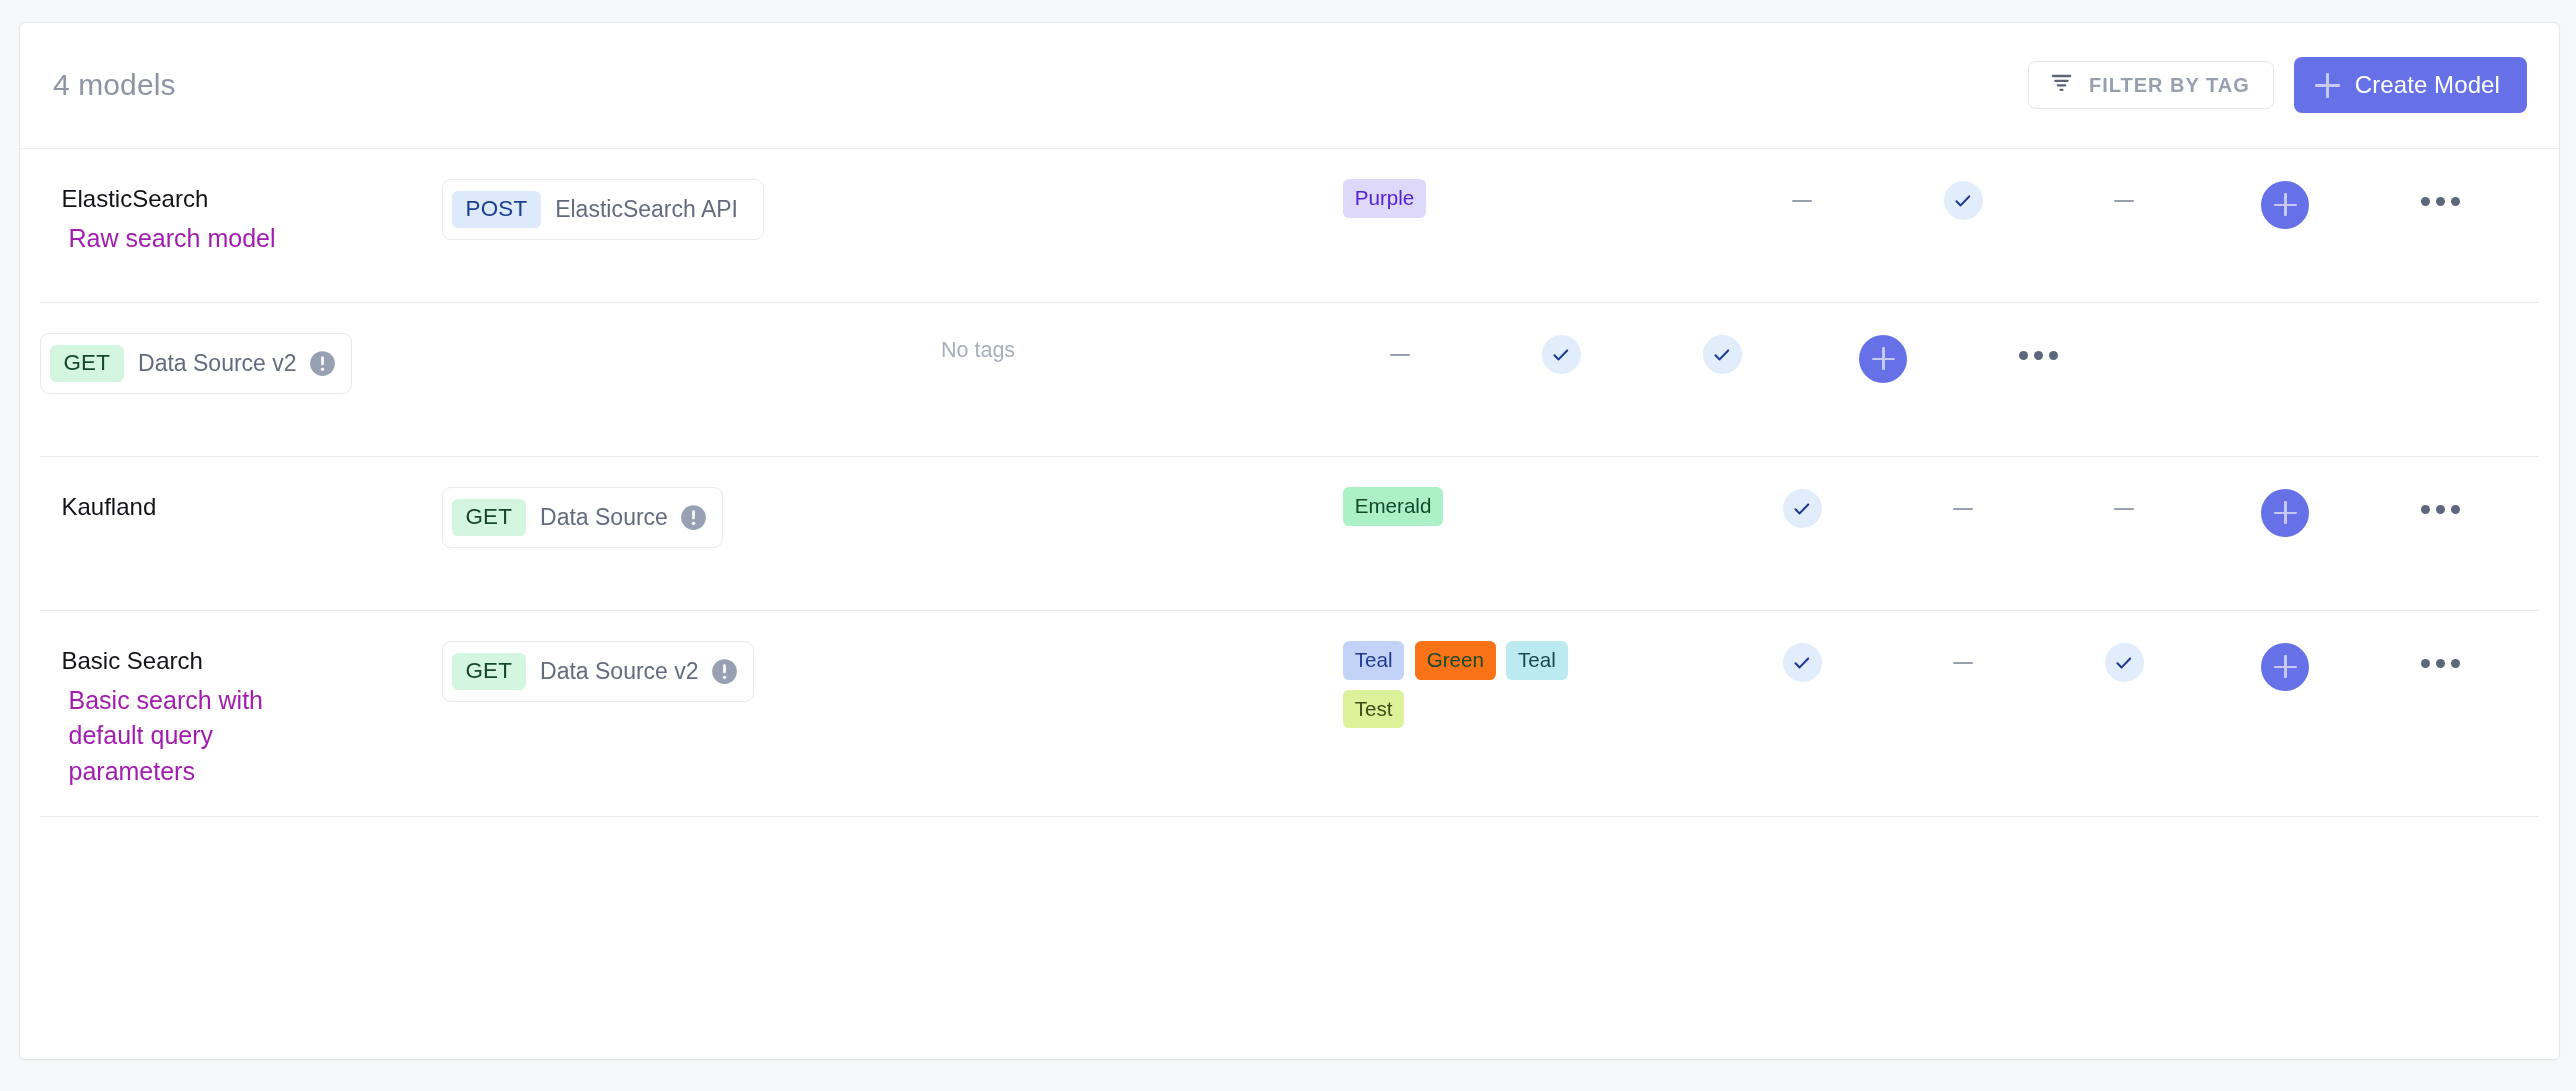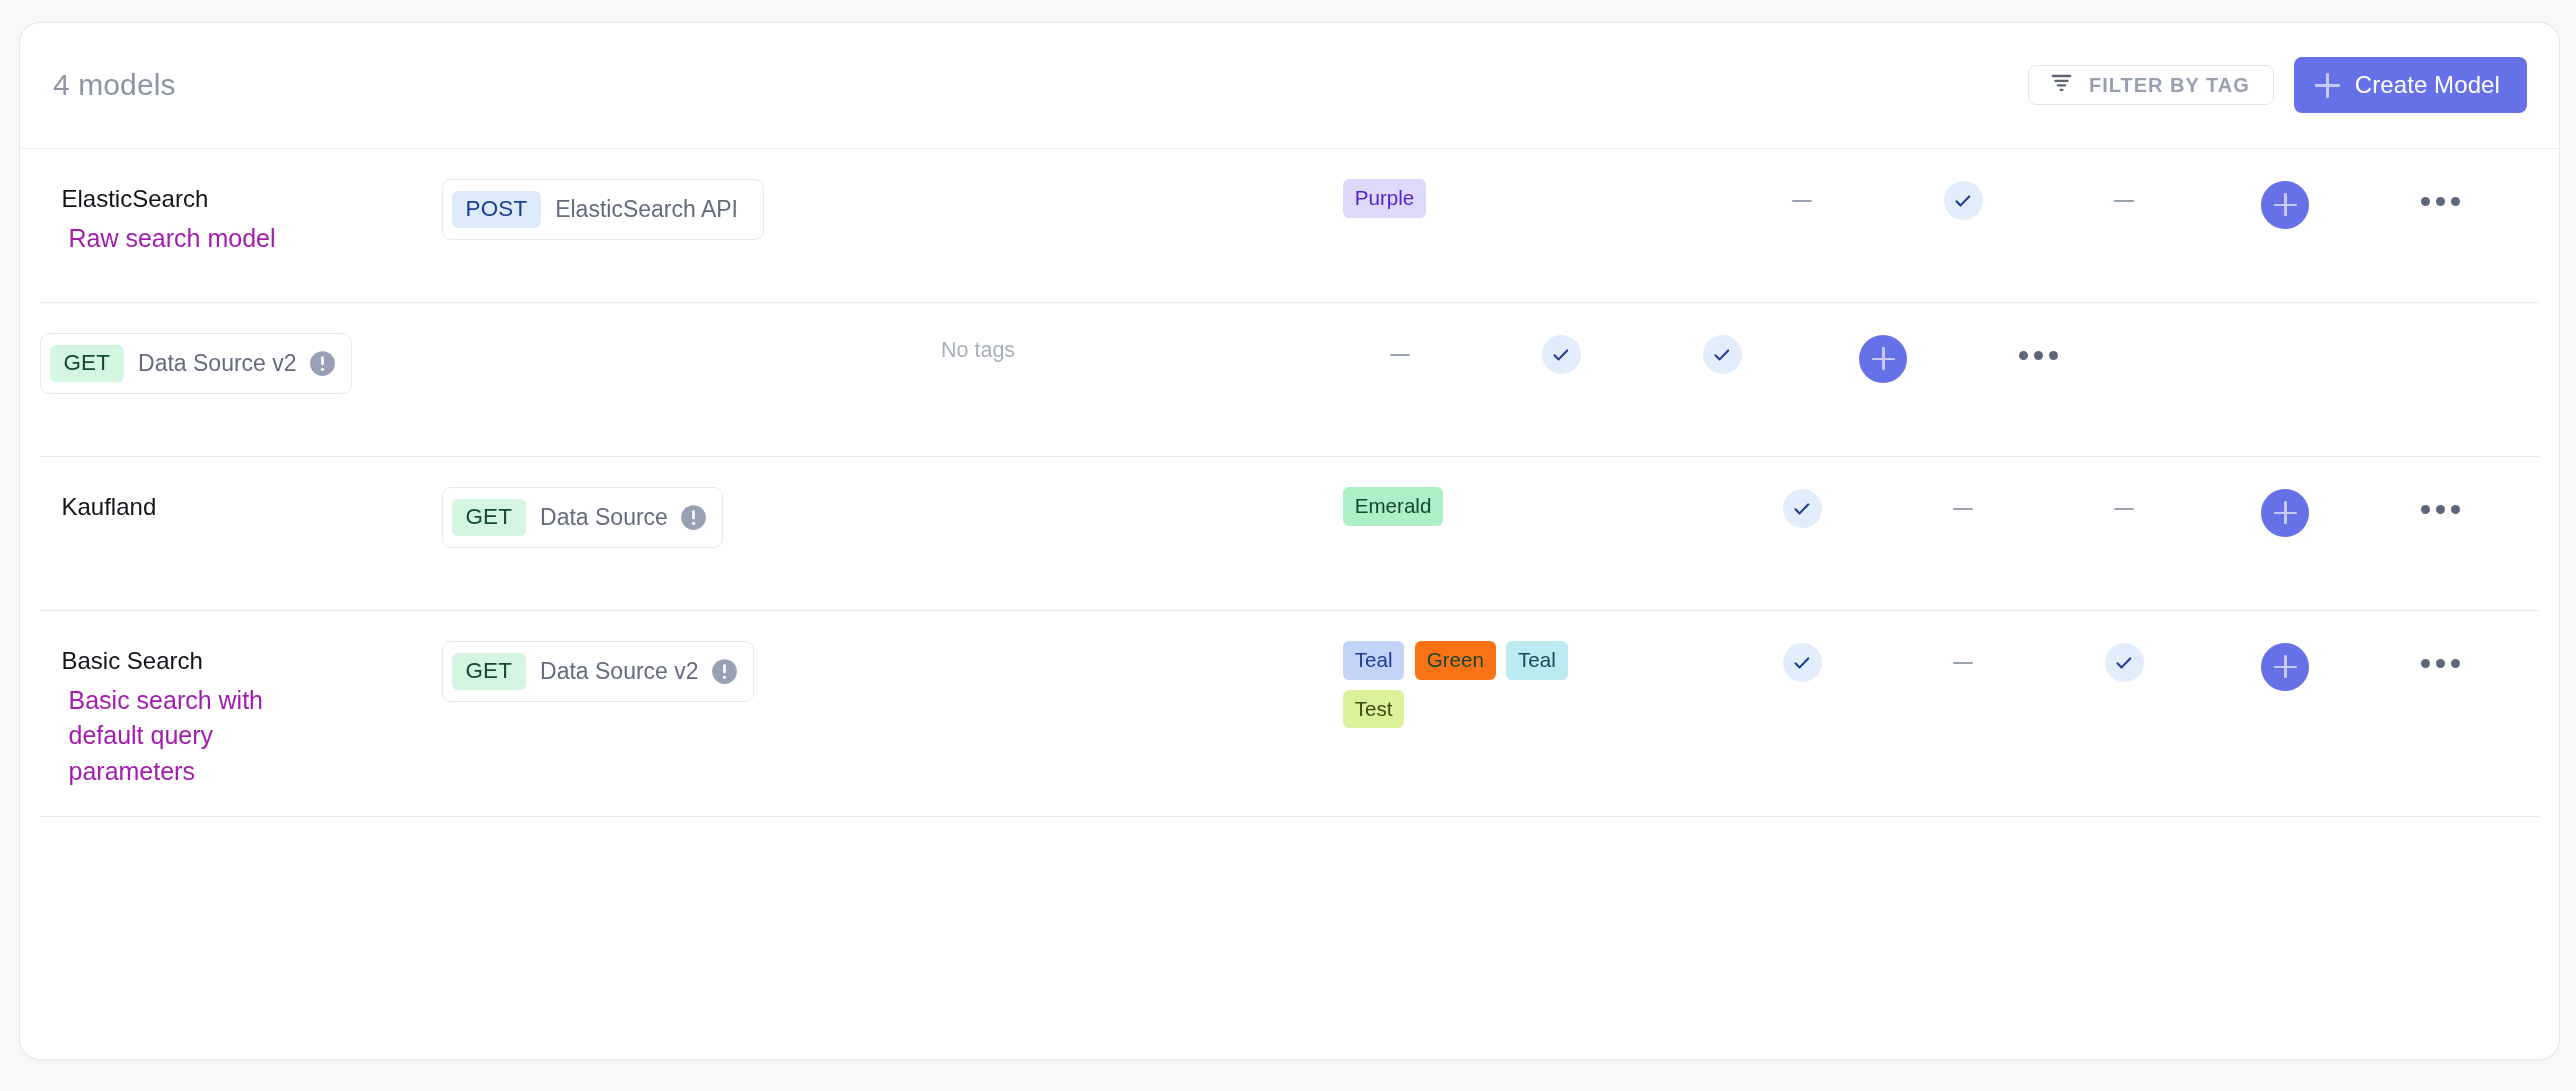--- a/index.html
+++ b/index.html
@@ -19,21 +19,21 @@
     background: #f7f8fa;
     padding: 21.5px 16px 0 19px;
   }
 
   .card {
     position: relative;
     width: 2541px;
     min-height: 1038px;
     background: #ffffff;
     border: 0.9px solid #e4e7ec;
-    border-radius: 21px;
+    border-radius: 6px;
     box-shadow: 0 0.9px 1.8px rgba(16,24,40,0.04);
     overflow: hidden;
   }
 
   
   .card-head {
     position: relative;
     height: 126px;
     border-bottom: 0.9px solid #eceef2;
     display: flex;
@@ -49,21 +49,21 @@
     letter-spacing: 0.1px;
     line-height: 1;
   }
 
   .head-actions { display: flex; align-items: center; gap: 20px; }
 
   .btn-filter {
     display: flex;
     align-items: center;
     gap: 16px;
-    height: 40px;
+    height: 48px;
     padding: 0 23px 0 21.5px;
     background: #ffffff;
     border: 0.9px solid #e2e5ea;
     border-radius: 8px;
     color: #98a0af;
     font-size: 20px;
     font-weight: 600;
     letter-spacing: 1px;
     cursor: pointer;
   }

